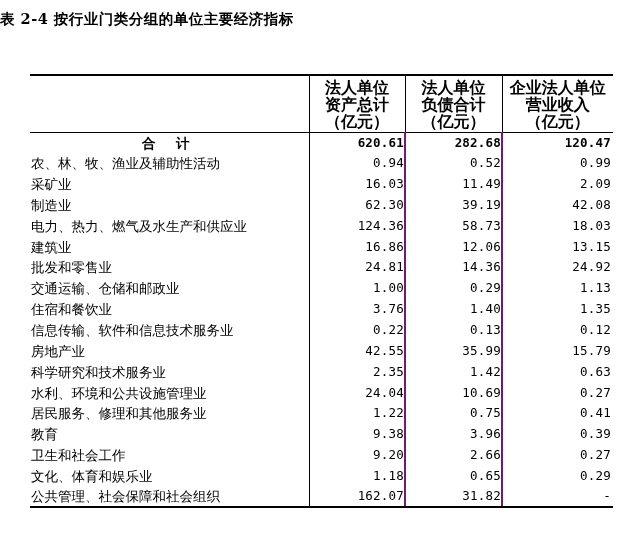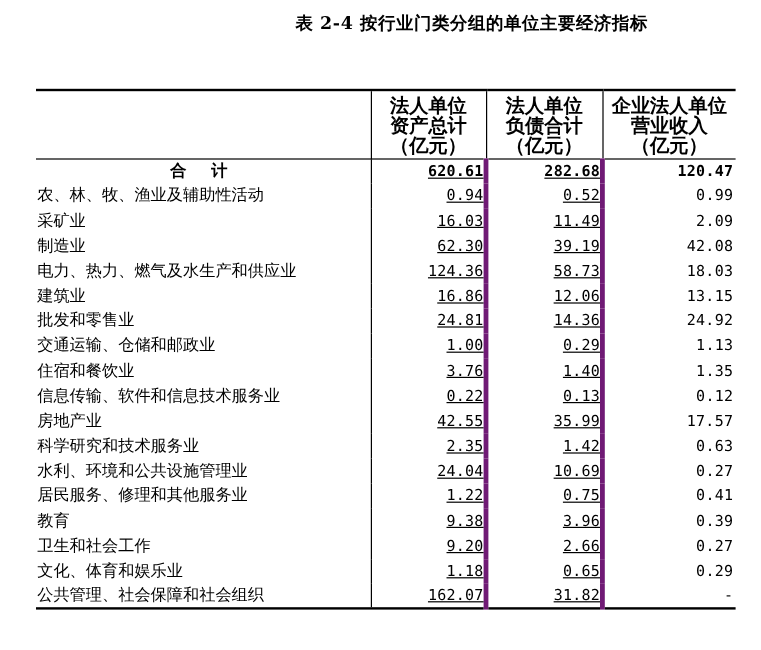--- a/index.html
+++ b/index.html
@@ -3,21 +3,21 @@
   <meta charset="utf-8">
   <style>
     html, body {
       margin: 0; padding: 0; background: #ffffff;
     }
     body {
       width: 634px; height: 542px; position: relative; overflow: hidden;
       font-family: "DejaVu Sans", sans-serif; color: #000;
     }
     .title {
-      position: absolute; left: 0; top: 10px; width: 540px; text-align: right;
+      position: absolute; left: 0; top: 10px; width: 540px; text-align: left;
       font-family: "DejaVu Serif", serif; font-weight: bold; font-size: 14.5px; letter-spacing: 0.5px;
     }
     .tbl {
       position: absolute; left: 30px; top: 74px; width: 583px;
       border-collapse: collapse; table-layout: fixed;
       font-size: 13px;
     }
     .tbl col.c0 { width: 279px; }
     .tbl col.c1 { width: 96px; }
     .tbl col.c2 { width: 97px; }
@@ -32,21 +32,21 @@
     .tbl thead th.c1h, .tbl thead th.c2h { border-right: 1px solid #000; }
     .tbl tbody tr { height: 20.85px; }
     .tbl td {
       padding: 0; white-space: nowrap; line-height: 18px; vertical-align: middle;
     }
     .tbl td.name { padding-left: 1px; font-size: 13.5px; border-right: 1px solid #000; }
     .tbl td.num {
       text-align: right; font-family: "DejaVu Sans Mono", monospace; font-size: 12.5px;
       padding-right: 0; letter-spacing: 0.2px;
     }
-    .tbl td.n1, .tbl td.n2 { border-right: 4px solid #701a75; text-decoration: underline; }
+    .tbl td.n1, .tbl td.n2 { border-right: 2px solid #701a75; }
     .tbl td.n3 { padding-right: 2px; }
     .tbl tr.total td { font-weight: bold; }
     .tbl tr.total td.name { text-align: center; font-family: "DejaVu Serif", serif; letter-spacing: 8px; }
     .tbl tbody tr:last-child td { border-bottom: 2px solid #000; }
   </style>
 </head>
 <body>
 
 <div class="title">表 2-4  按行业门类分组的单位主要经济指标</div>
 
@@ -135,21 +135,21 @@
       <tr>
     <td class="name">信息传输、软件和信息技术服务业</td>
     <td class="num n1">0.22</td>
     <td class="num n2">0.13</td>
     <td class="num n3">0.12</td>
   </tr>
       <tr>
     <td class="name">房地产业</td>
     <td class="num n1">42.55</td>
     <td class="num n2">35.99</td>
-    <td class="num n3">17.57</td>
+    <td class="num n3">15.79</td>
   </tr>
       <tr>
     <td class="name">科学研究和技术服务业</td>
     <td class="num n1">2.35</td>
     <td class="num n2">1.42</td>
     <td class="num n3">0.63</td>
   </tr>
       <tr>
     <td class="name">水利、环境和公共设施管理业</td>
     <td class="num n1">24.04</td>

